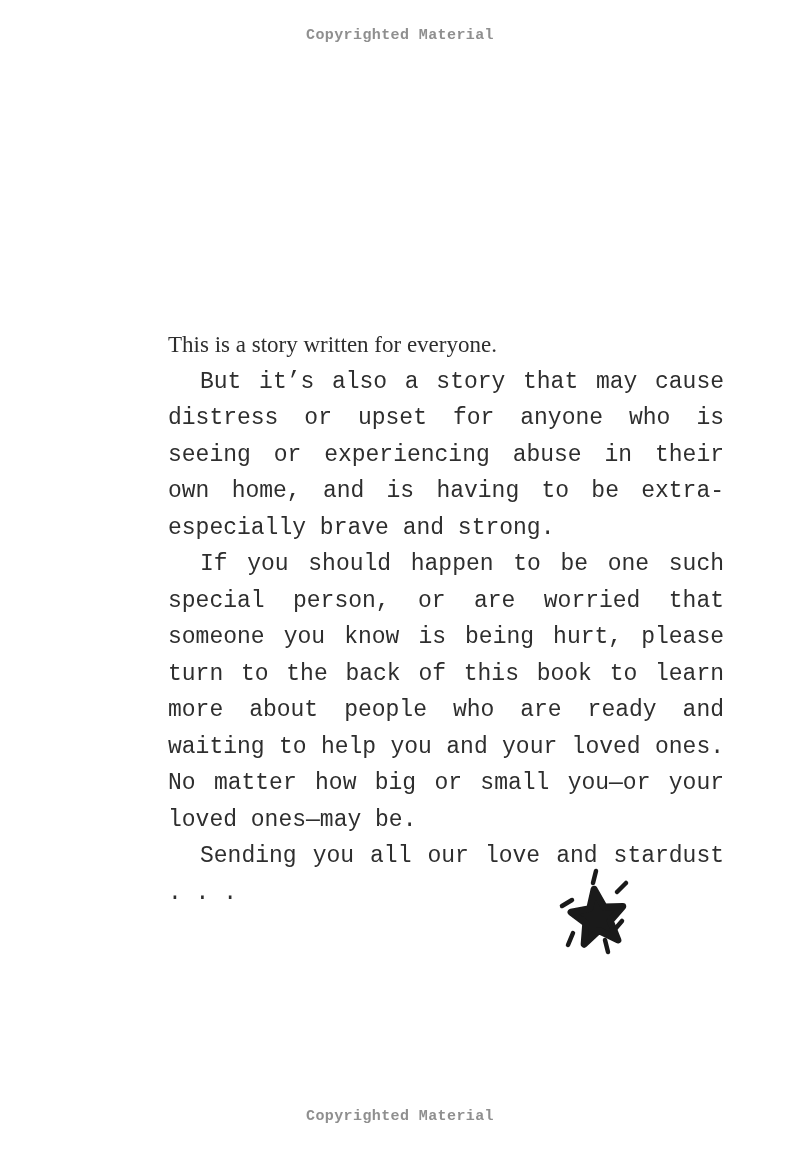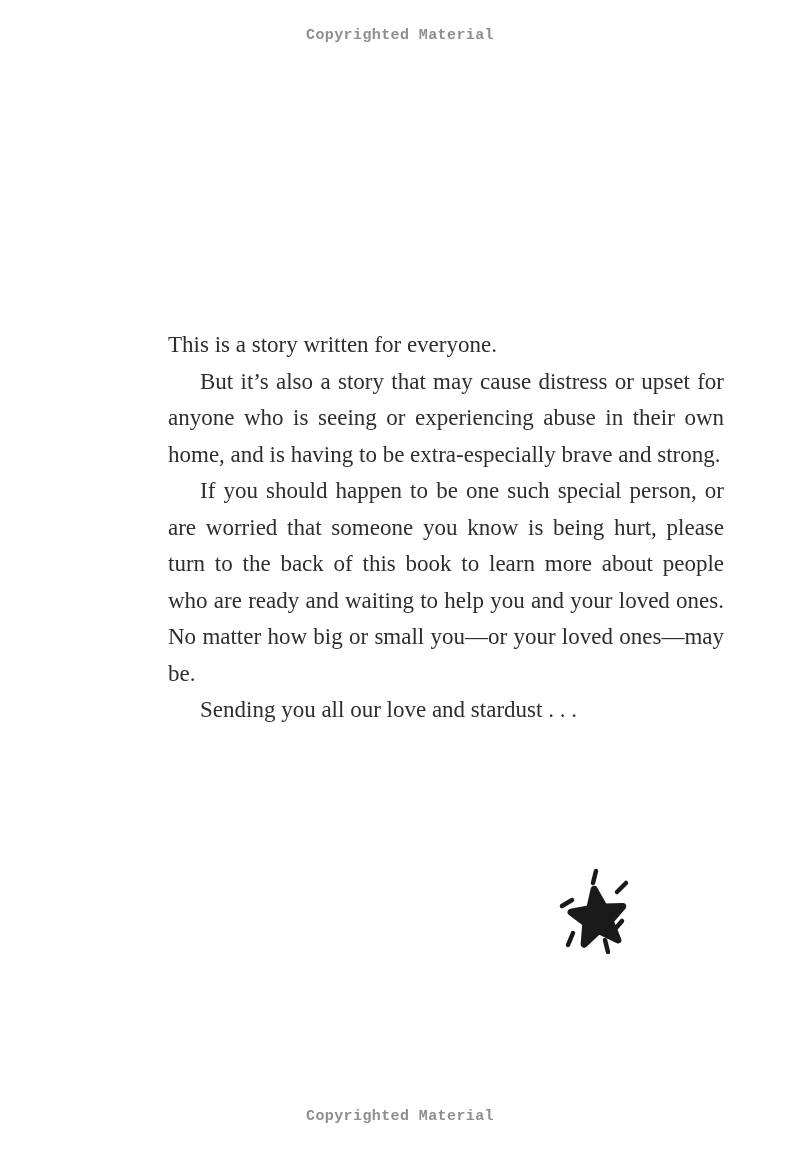--- a/index.html
+++ b/index.html
@@ -43,21 +43,21 @@
     top: 327px;
     left: 124px;
     width: 556px;
     font-size: 23px;
     line-height: 36.5px;
     color: #2e2e2e;
     text-align: justify;
     margin-left: 44px;
   }
   .body-text p { margin: 0; }
-  .body-text p.indent { text-indent: 32px; }
+  .body-text p.indent { text-indent: 32px; font-family: Liberation Mono, monospace; }
   .star-art {
     position: absolute;
     left: 548px;
     top: 862px;
     width: 112px;
     height: 102px;
   }
   .star-art svg { width: 100%; height: 100%; display: block; }
 </style>
 </head>

